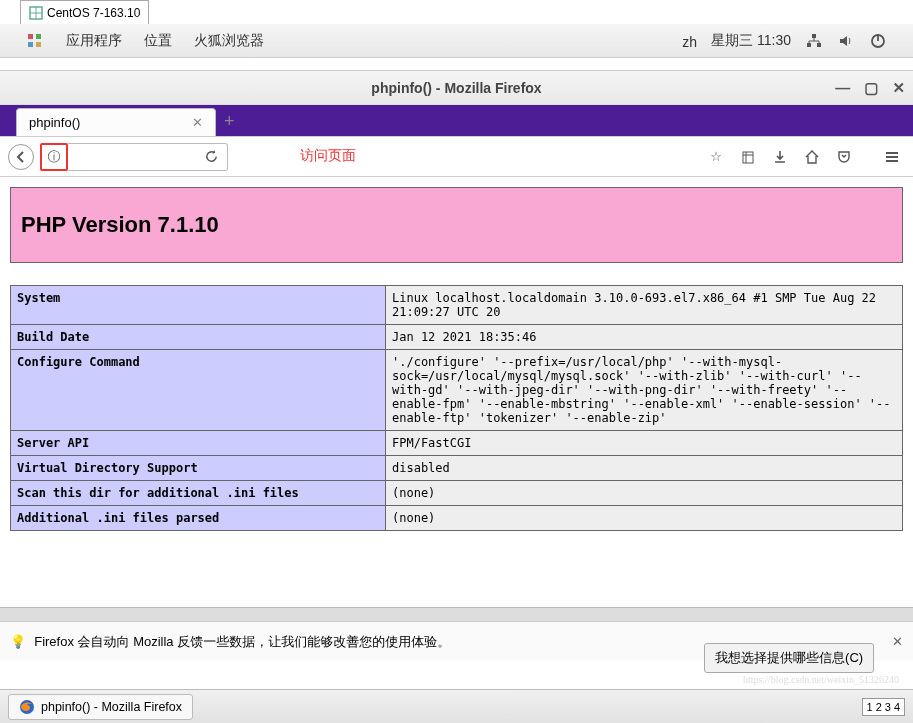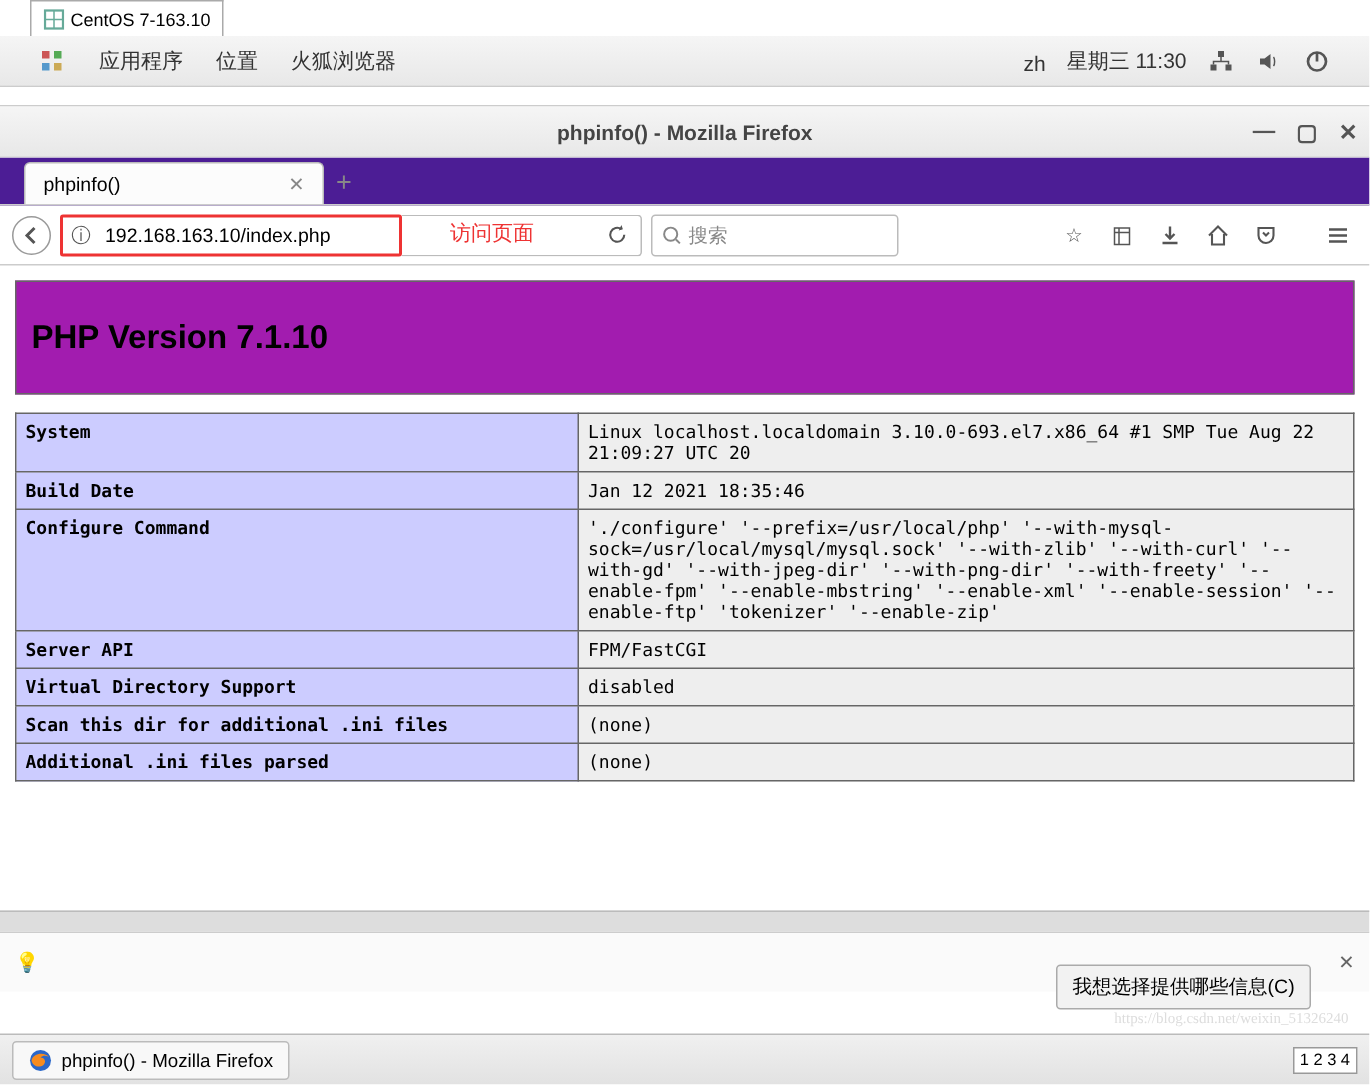--- a/index.html
+++ b/index.html
@@ -31,23 +31,23 @@
   .tb-btn.circ { border: 1px solid #999; border-radius: 50%; }
   .url-red { border: 2px solid #e33; border-radius: 2px; display: flex; align-items: center; height: 28px; }
   .url-red .i-icon { width: 24px; text-align: center; color: #555; }
   .url-text { padding: 0 4px; font-size: 13px; min-width: 200px; border: none; outline: none; }
   .url-tail { width: 160px; height: 28px; border-left: 0; display: flex; align-items: center; justify-content: flex-end; padding-right: 8px; color: #777; border: 1px solid #bbb; border-left: none; border-radius: 0 3px 3px 0;}
   .annotation { color: #e33; font-size: 14px; position: absolute; }
   .search-box { flex: 0 0 165px; height: 28px; border: 1px solid #bbb; border-radius: 3px; display: flex; align-items: center; gap: 4px; padding: 0 6px; color: #888; }
   
   
   .content { flex: 1; overflow: hidden; padding: 10px; }
-  .php-banner { background: #a21caf; border: 1px solid #666; padding: 24px 10px; }
+  .php-banner { background: #f9a8d4; border: 1px solid #666; padding: 24px 10px; }
   .php-banner h1 { font-size: 22px; font-weight: bold; font-family: Verdana, sans-serif; }
-  .php-table { width: 100%; border-collapse: collapse; margin-top: 12px; font-family: Verdana, monospace; font-size: 12px; }
+  .php-table { width: 100%; border-collapse: collapse; margin-top: 22px; font-family: Verdana, monospace; font-size: 12px; }
   .php-table td { border: 1px solid #666; padding: 5px 6px; vertical-align: top; }
   .php-table td.hname { background: #ccccff; font-weight: bold; width: 375px; }
   .php-table td.hval { background: #eee; }
   
   
   .hscroll { height: 14px; background: #ddd; border-top: 1px solid #bbb; }
   
   
   .infobar { height: 40px; border-top: 1px solid #ccc; display: flex; align-items: center; padding: 0 10px; gap: 8px; background: #fafafa; font-size: 13px; }
   .infobar .btn { border: 1px solid #aaa; padding: 5px 10px; border-radius: 3px; background: #f2f2f2; cursor: pointer; margin-left: auto; font-size: 13px; margin-top: 33px; }
@@ -136,41 +136,33 @@
   <div class="ff-toolbar" style="position:relative;">
     <div class="tb-btn circ">
         <svg width="16" height="16" viewBox="0 0 16 16">
           <path d="M10 3l-5 5 5 5" stroke="#555" stroke-width="2" fill="none"></path>
         </svg>
       </div>
 
     <div style="display:flex;align-items:center;">
       <div class="url-red">
         <span class="i-icon">ⓘ</span>
-        <input class="url-text" value="192.168.163.10/index.php" style="">
       </div>
       <div class="url-tail">
         <span>
             <svg width="15" height="15" viewBox="0 0 16 16">
               <path d="M13 8a5 5 0 1 1-2-4" stroke="#555" fill="none" stroke-width="1.5"></path>
               <path d="M11 1l1 3-3 1" fill="#555"></path>
             </svg>
           </span>
       </div>
     </div>
 
     <span class="annotation" style="left:300px;top:10px;">访问页面</span>
 
-    <div class="search-box">
-      <svg width="14" height="14" viewBox="0 0 16 16">
-          <circle cx="7" cy="7" r="5" stroke="#888" fill="none" stroke-width="1.5"></circle>
-          <path d="M11 11l3 3" stroke="#888" stroke-width="1.5"></path>
-        </svg>
-      <span>搜索</span>
-    </div>
 
     <div style="flex:1"></div>
     <div class="tb-btn">☆</div>
     <div class="tb-btn">
         <svg width="16" height="16" viewBox="0 0 16 16">
           <rect x="3" y="3" width="10" height="11" fill="none" stroke="#555"></rect>
           <path d="M3 6h10M6 3v11" stroke="#555"></path>
         </svg>
       </div>
     <div class="tb-btn">
@@ -232,20 +224,21 @@
             <td class="hval">(none)</td>
           </tr>
         </tbody>
     </table>
   </div>
 
   <div class="hscroll"></div>
 
   <div class="infobar">
     <span>💡</span>
+    <span>Firefox 会自动向 Mozilla 反馈一些数据，让我们能够改善您的使用体验。</span>
     <button class="btn">我想选择提供哪些信息(C)</button>
     <span class="xclose">✕</span>
   </div>
 </div>
 
 <div class="taskbar">
   <div class="task-item">
     <span>
         <svg width="16" height="16" viewBox="0 0 16 16">
           <circle cx="8" cy="8" r="7" fill="#2a67c9"></circle>

